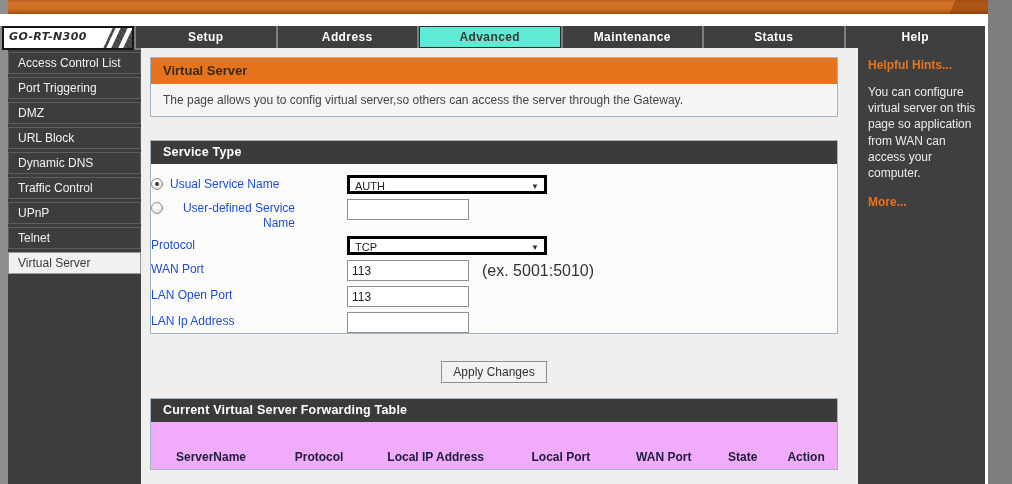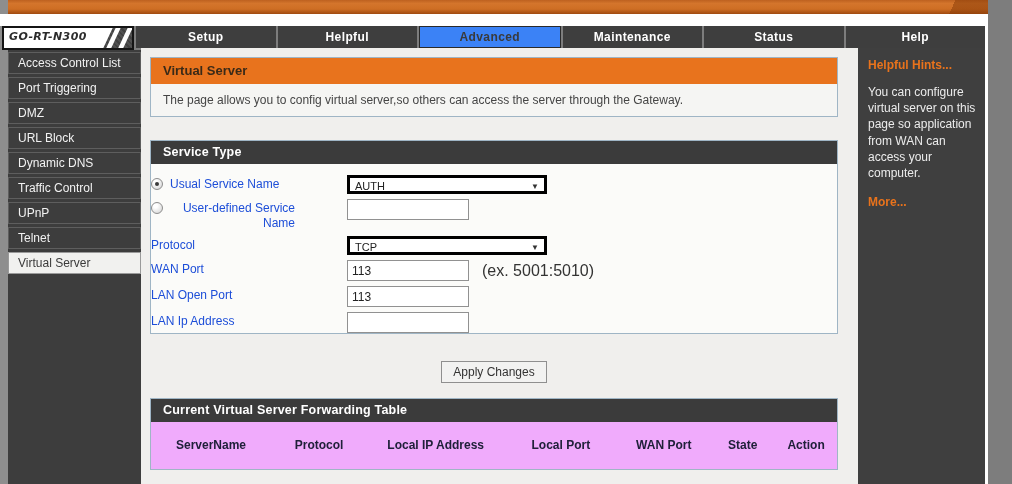--- a/index.html
+++ b/index.html
@@ -41,21 +41,21 @@
   }
   .logo-stripe { position:absolute; top:-3px; width:5px; height:30px; background:#fff; transform:skewX(-25deg); }
   .logo-stripe.s1 { left:106px; } .logo-stripe.s2 { left:118px; }
 
   
   .tabs { position:absolute; left:136px; top:26px; width:849px; height:22px; display:flex; gap:2px; }
   .tab {
     flex:1; background:#3e3e3e; color:#fff; font-size:12px; font-weight:bold;
     text-align:center; line-height:22px; letter-spacing:0.4px; cursor:pointer;
   }
-  .tab.active { background:#3b82f6; color:#3a3a3a; border:1px solid #2a2a2a; line-height:20px; }
+  .tab.active { background:#5eead4; color:#3a3a3a; border:1px solid #2a2a2a; line-height:20px; }
 
   
   .sidebar { position:absolute; left:8px; top:50px; width:133px; height:434px; background:#3d3d3d; padding:2px 0 0 0; }
   .side-item {
     height:22px; line-height:20px; margin-bottom:3px; border:1px solid #5e5e5e;
     background:#3d3d3d; color:#f2f2f2; font-size:12px; padding-left:9px; cursor:pointer;
   }
   .side-item.active { background:#f1f1ef; color:#3a3a3a; border-color:#9a9a9a; }
 
   
@@ -101,21 +101,21 @@
   }
   .hint-ex { font-size:16px; color:#333; margin-left:13px; }
 
   .apply-row { position:absolute; left:9px; top:313px; width:688px; text-align:center; }
   .btn {
     font-size:12px; color:#333; background:#f2f2f1; border:1px solid #8f8f8f;
     padding:3px 11px; font-family:inherit; cursor:pointer;
   }
 
   .fwd { top:350px; height:72px; background:#f0abfc; }
-  .cols { display:flex; padding-top:16px; }
+  .cols { display:flex; padding-top:28px; }
   .col { font-size:12px; font-weight:bold; color:#20203a; text-align:center; }
   .c0{width:17.5%}.c1{width:14%}.c2{width:20%}.c3{width:16.5%}.c4{width:13.5%}.c5{width:9.5%}.c6{width:9%}
 
   
   .hints {
     position:absolute; left:858px; top:48px; width:127px; height:436px;
     background:#3f3f3f; padding:10px 8px 10px 10px;
   }
   .hints-title { color:#e9731c; font-size:12px; font-weight:bold; margin-bottom:12px; }
   .hints-body { color:#ececec; font-size:12px; line-height:1.35; }
@@ -136,21 +136,21 @@
 
   <div class="logo">
     <div class="logo-panel"></div>
     <div class="logo-stripe s1"></div>
     <div class="logo-stripe s2"></div>
     <div class="logo-text">GO-RT-N300</div>
   </div>
 
   <div class="tabs">
     <div class="tab">Setup</div>
-    <div class="tab">Helpful</div>
+    <div class="tab">Address</div>
     <div class="tab active">Advanced</div>
     <div class="tab">Maintenance</div>
     <div class="tab">Status</div>
     <div class="tab">Help</div>
   </div>
 
   <div class="sidebar">
     <div class="side-item">Access Control List</div>
     <div class="side-item">Port Triggering</div>
     <div class="side-item">DMZ</div>

